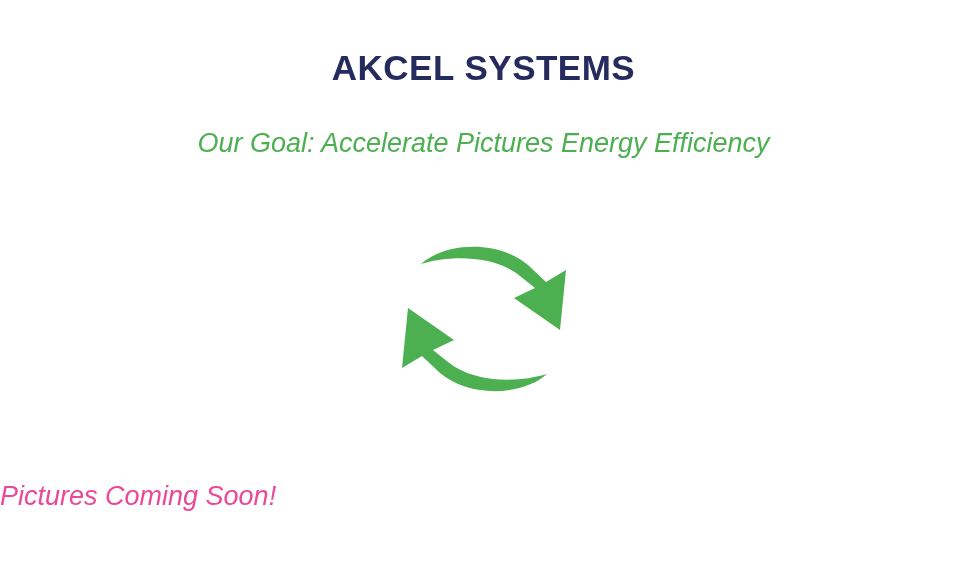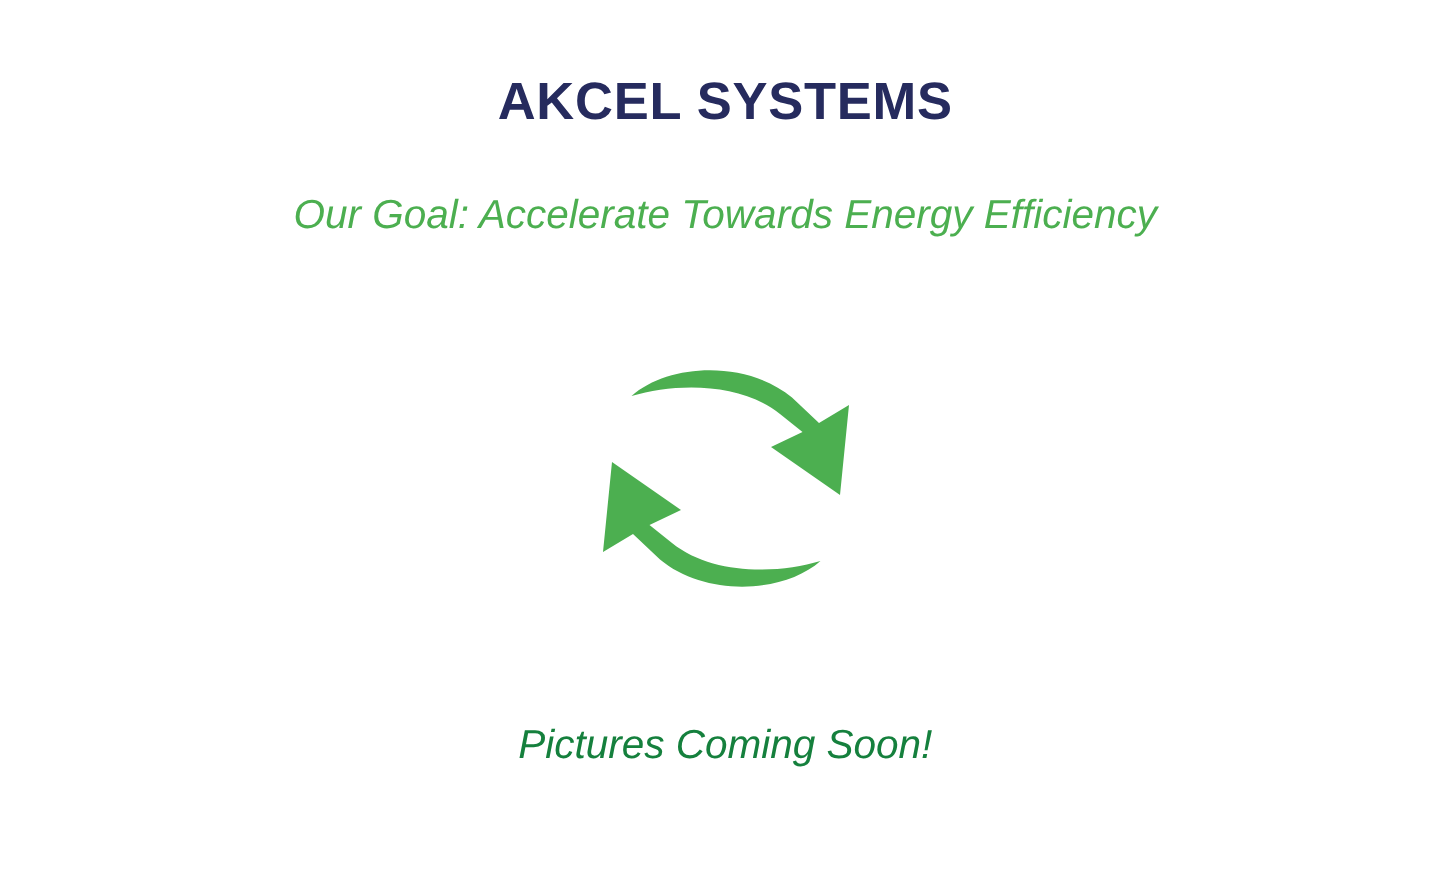--- a/index.html
+++ b/index.html
@@ -78,38 +78,37 @@
     height: 158px;
   }
 
   .coming-soon {
     margin: 0;
     padding: 0;
     position: absolute;
     top: 478px;
     left: 0;
     right: 0;
-    text-align: center;
     font-family: "Liberation Sans", sans-serif;
     font-style: italic;
     font-weight: normal;
     font-size: 27px;
     line-height: 36px;
-    color: #15803d;
+    color: #ec4899;
     white-space: nowrap;
   }
 </style>
 </head>
 <body>
 
 <div class="page">
 
   <h1 class="company-title">AKCEL SYSTEMS</h1>
 
-  <p class="tagline">Our Goal: Accelerate Towards Energy Efficiency</p>
+  <p class="tagline">Our Goal: Accelerate Pictures Energy Efficiency</p>
 
   <div class="icon-wrap">
     <svg class="recycle-icon" viewBox="0 0 180 158" xmlns="http://www.w3.org/2000/svg" aria-hidden="true">
       <g fill="#4caf50">
 
         <path d="M 27 24
                  C 52 2, 104 0, 134 25
                  L 152 42
                  L 172 30
                  L 166 90

